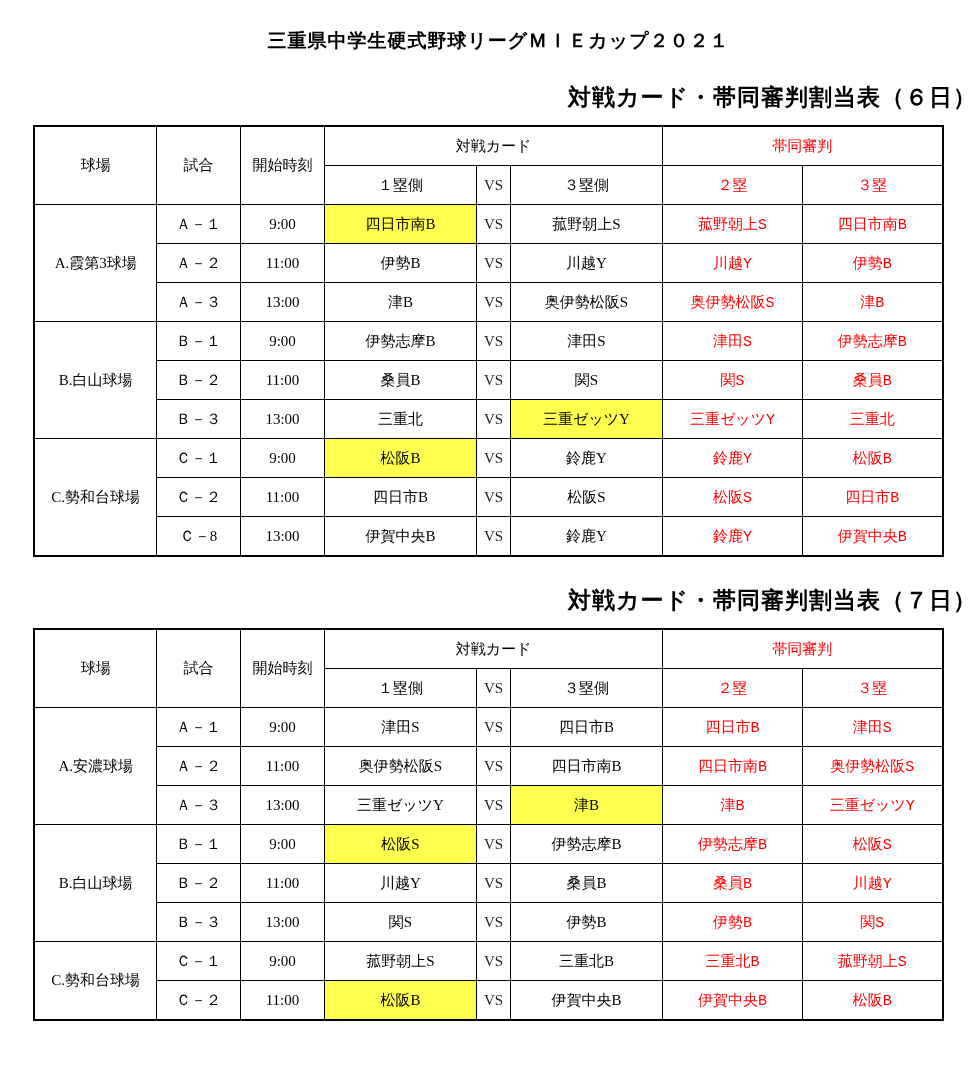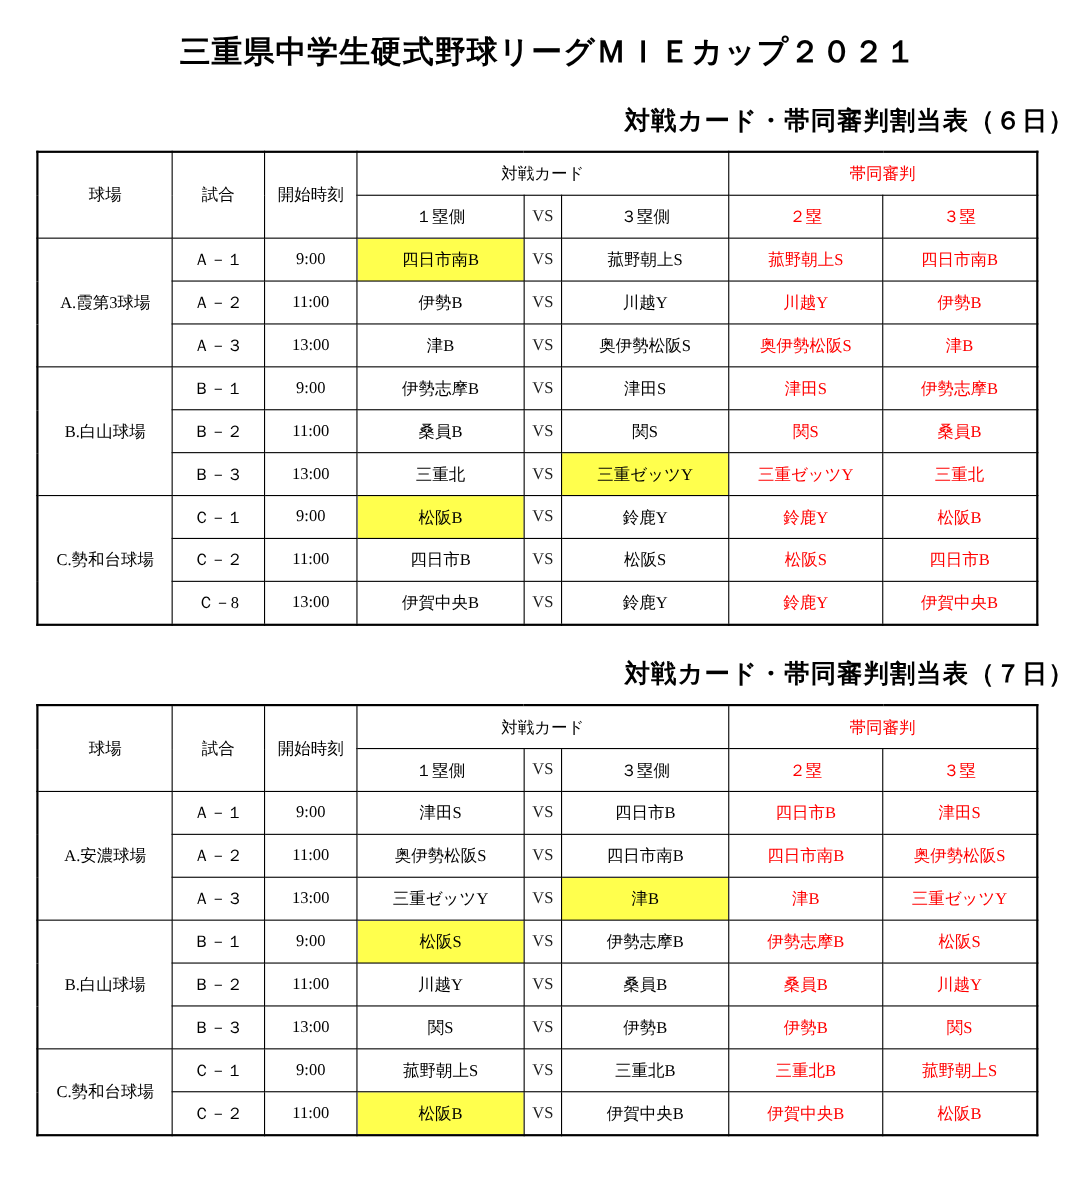--- a/index.html
+++ b/index.html
@@ -13,21 +13,21 @@
     font-family: "Liberation Serif", "DejaVu Serif", serif;
     color: #000000;
   }
   .page {
     width: 977px;
     box-sizing: border-box;
     padding: 0;
   }
   .doc-title {
     text-align: center;
-    font-size: 28px;
+    font-size: 19px;
     font-weight: bold;
     letter-spacing: 1px;
     padding: 28px 0 6px 0;
     margin-left: 20px;
   }
   .section {
     padding: 0 0 6px 0;
   }
   .section-title {
     text-align: right;
@@ -61,20 +61,21 @@
   col.c-vs     { width: 34px; }
   col.c-third  { width: 152px; }
   col.c-ump2   { width: 140px; }
   col.c-ump3   { width: 140px; }
 
   .hdr-top td { height: 30px; font-size: 15px; }
   .hdr-bot td { height: 30px; font-size: 15px; }
   .hdr-span-card { font-size: 15px; }
   .hdr-umpire, .ump-cell, .hdr-ump-sub {
     color: #ff0000;
+    font-family: Liberation Mono, monospace;
   }
   .venue-cell {
     font-size: 15px;
   }
   .vs-cell {
     font-size: 11px;
     color: #222;
     margin-left: 42px;
   }
   .hl {

